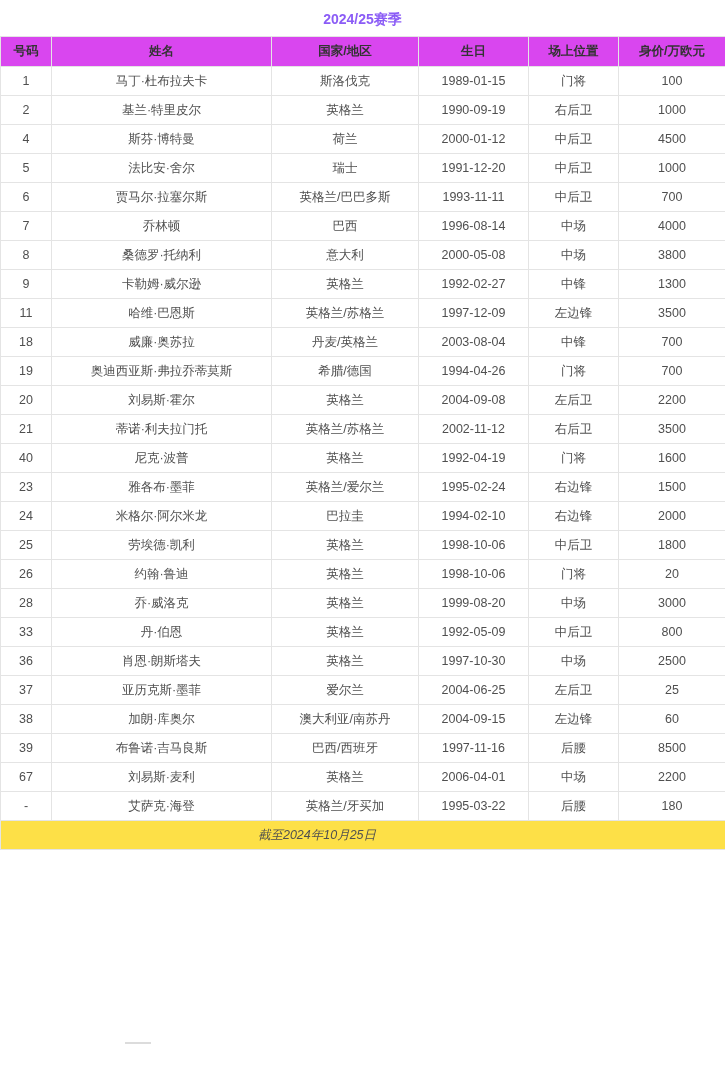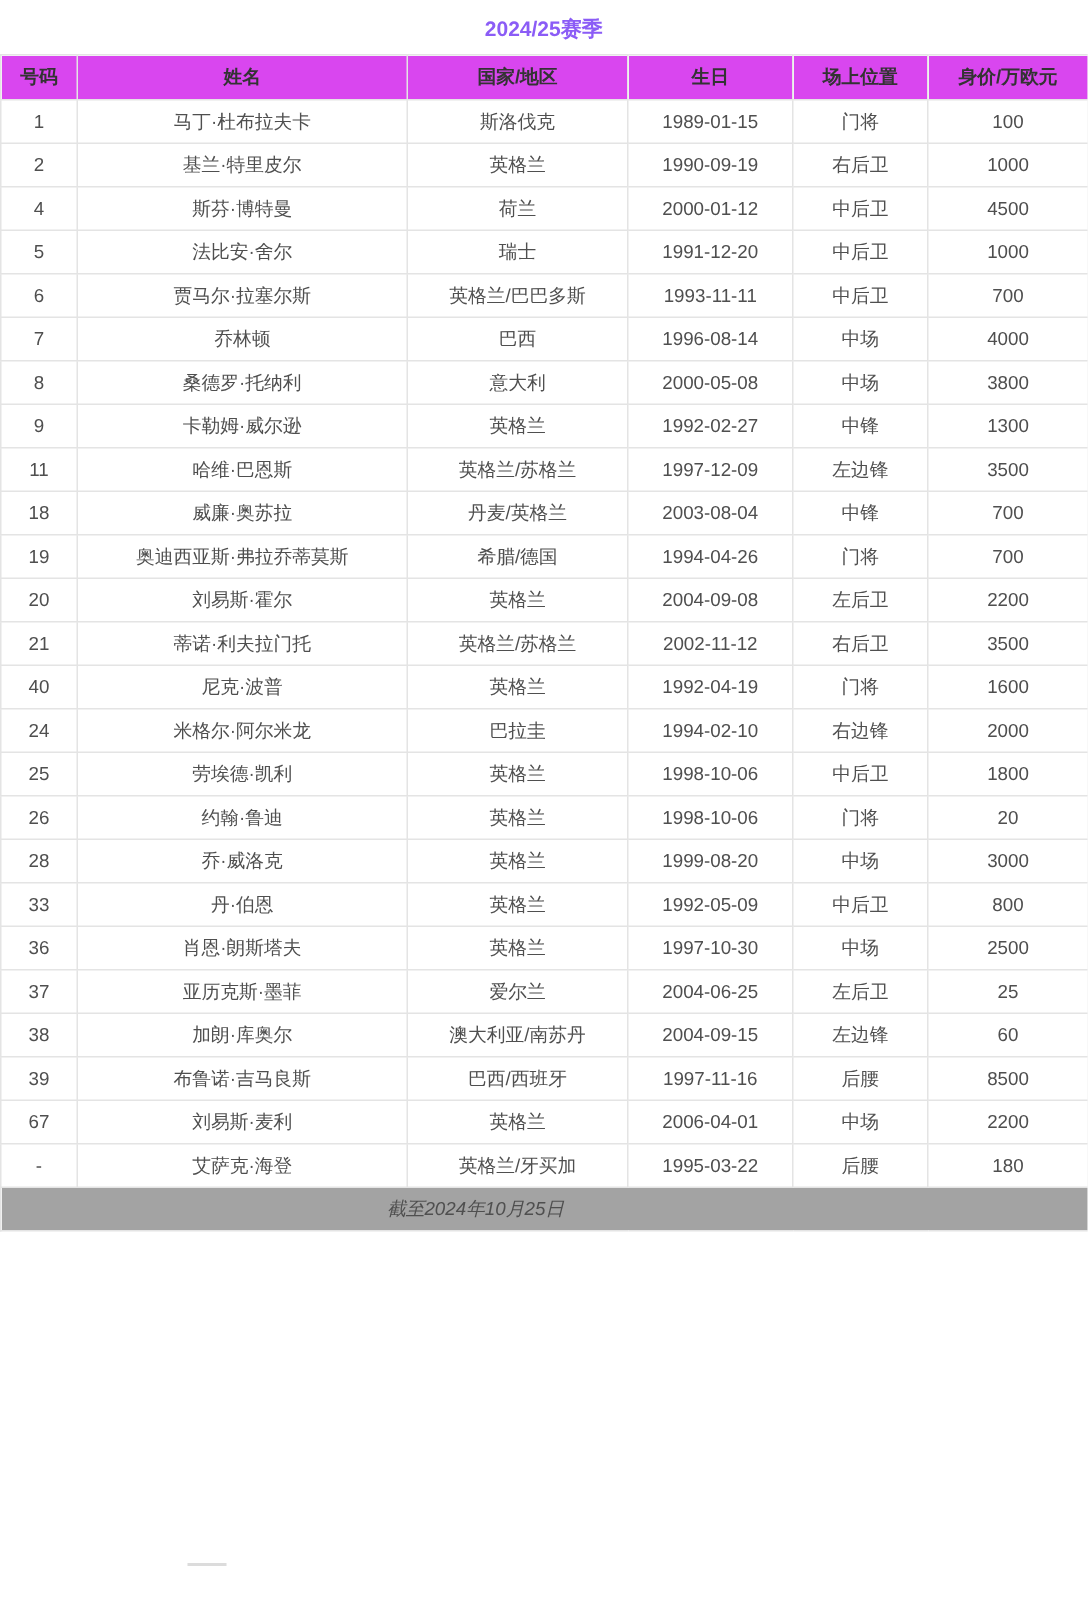--- a/index.html
+++ b/index.html
@@ -44,21 +44,21 @@
   }
   table.squad tbody td {
     height: 28px;
     background: #ffffff;
   }
   table.squad tfoot td {
     height: 28px;
     font-style: italic;
     
     padding-right: 92px;
-    background: #a3a3a3;
+    background: #fde047;
   }
   col.c-number  { width: 51px; }
   col.c-name    { width: 220px; }
   col.c-nation  { width: 147px; }
   col.c-birth   { width: 110px; }
   col.c-pos     { width: 90px; }
   col.c-value   { width: 107px; }
   .bottom-dash {
     position: absolute;
     left: 125px;
@@ -199,20 +199,28 @@
       </tr>
       <tr>
         <td>40</td>
         <td>尼克·波普</td>
         <td>英格兰</td>
         <td>1992-04-19</td>
         <td>门将</td>
         <td>1600</td>
       </tr>
       <tr>
+        <td>23</td>
+        <td>雅各布·墨菲</td>
+        <td>英格兰/爱尔兰</td>
+        <td>1995-02-24</td>
+        <td>右边锋</td>
+        <td>1500</td>
+      </tr>
+      <tr>
         <td>24</td>
         <td>米格尔·阿尔米龙</td>
         <td>巴拉圭</td>
         <td>1994-02-10</td>
         <td>右边锋</td>
         <td>2000</td>
       </tr>
       <tr>
         <td>25</td>
         <td>劳埃德·凯利</td>

